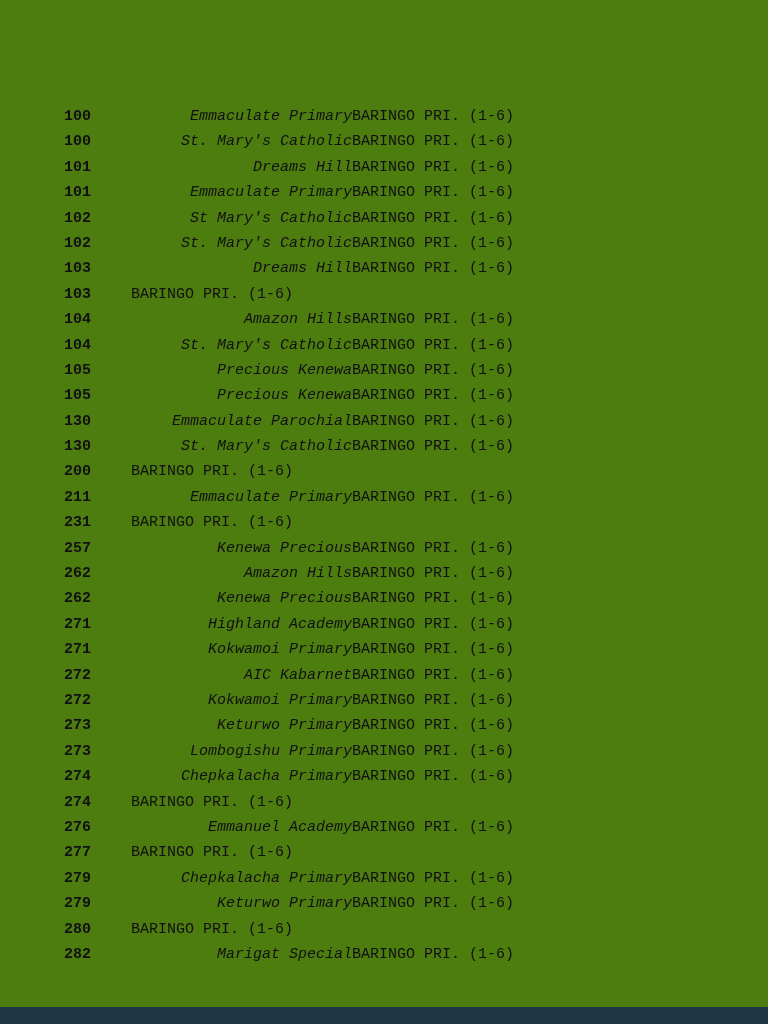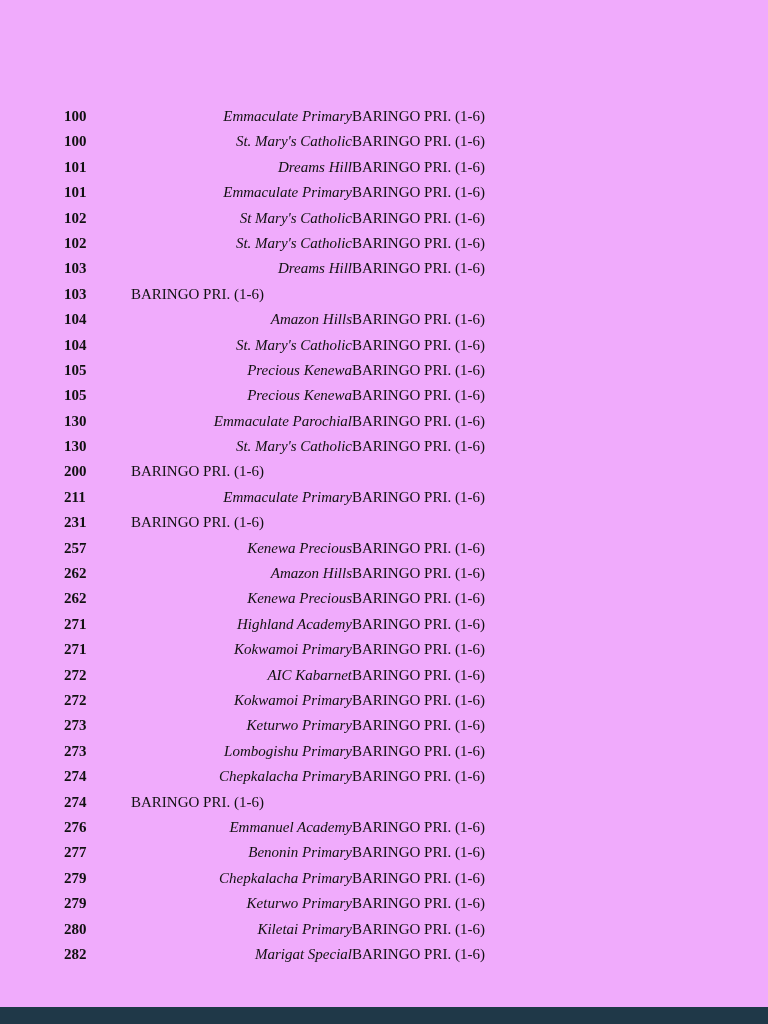--- a/index.html
+++ b/index.html
@@ -4,23 +4,23 @@
 <style>
   html, body {
     margin: 0;
     padding: 0;
     background: #ffffff;
   }
   .page {
     position: relative;
     width: 768px;
     height: 1024px;
-    background: #f0abfc;
+    background: #4d7c0f;
     overflow: hidden;
-    font-family: Liberation Serif, serif;
+    font-family: Liberation Mono, monospace;
     color: #111111;
   }
   .table {
     position: absolute;
     top: 92px;
     left: 64px;
     right: 40px;
   }
   .row {
     display: flex;
@@ -225,39 +225,37 @@
     </div>
 
     <div class="row">
       <span class="code">276</span>
       <span class="name">Emmanuel Academy</span>
       <span class="level">BARINGO PRI. (1-6)</span>
     </div>
 
     <div class="row">
       <span class="code">277</span>
-      <span class="name">Benonin Primary</span>
       <span class="level">BARINGO PRI. (1-6)</span>
     </div>
 
     <div class="row">
       <span class="code">279</span>
       <span class="name">Chepkalacha Primary</span>
       <span class="level">BARINGO PRI. (1-6)</span>
     </div>
 
     <div class="row">
       <span class="code">279</span>
       <span class="name">Keturwo Primary</span>
       <span class="level">BARINGO PRI. (1-6)</span>
     </div>
 
     <div class="row">
       <span class="code">280</span>
-      <span class="name">Kiletai Primary</span>
       <span class="level">BARINGO PRI. (1-6)</span>
     </div>
 
     <div class="row">
       <span class="code">282</span>
       <span class="name">Marigat Special</span>
       <span class="level">BARINGO PRI. (1-6)</span>
     </div>
   </div>
 

